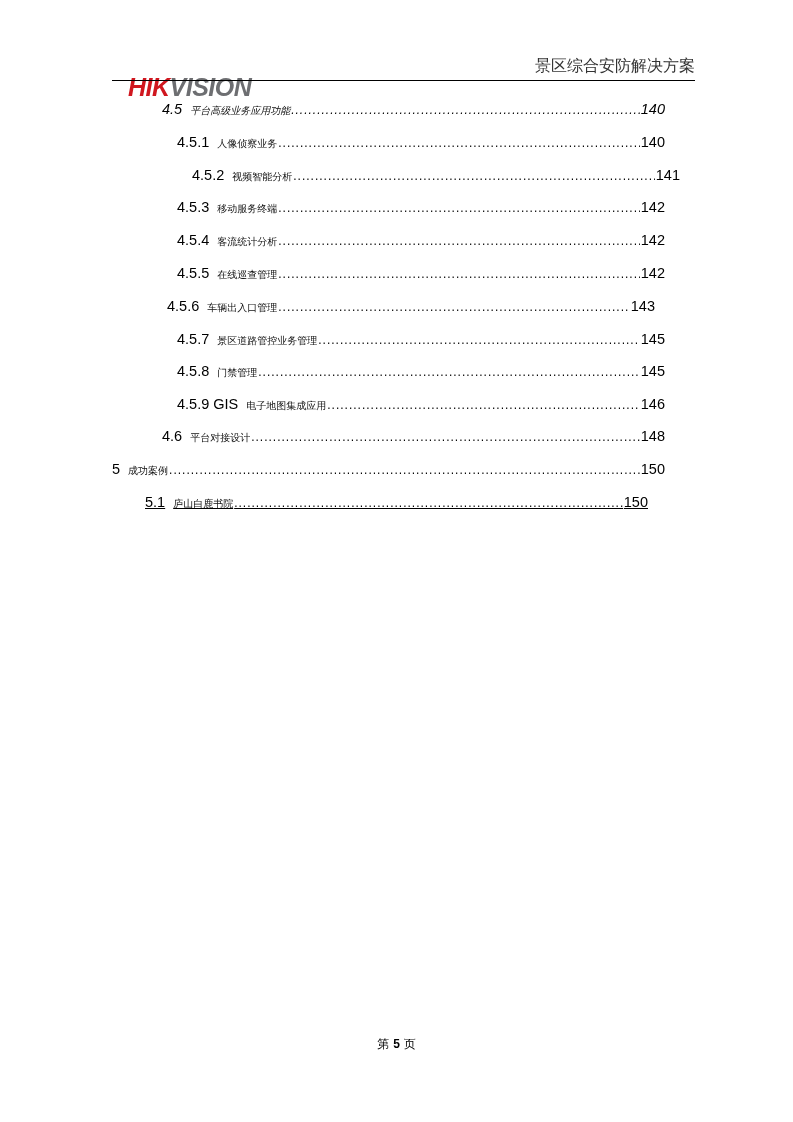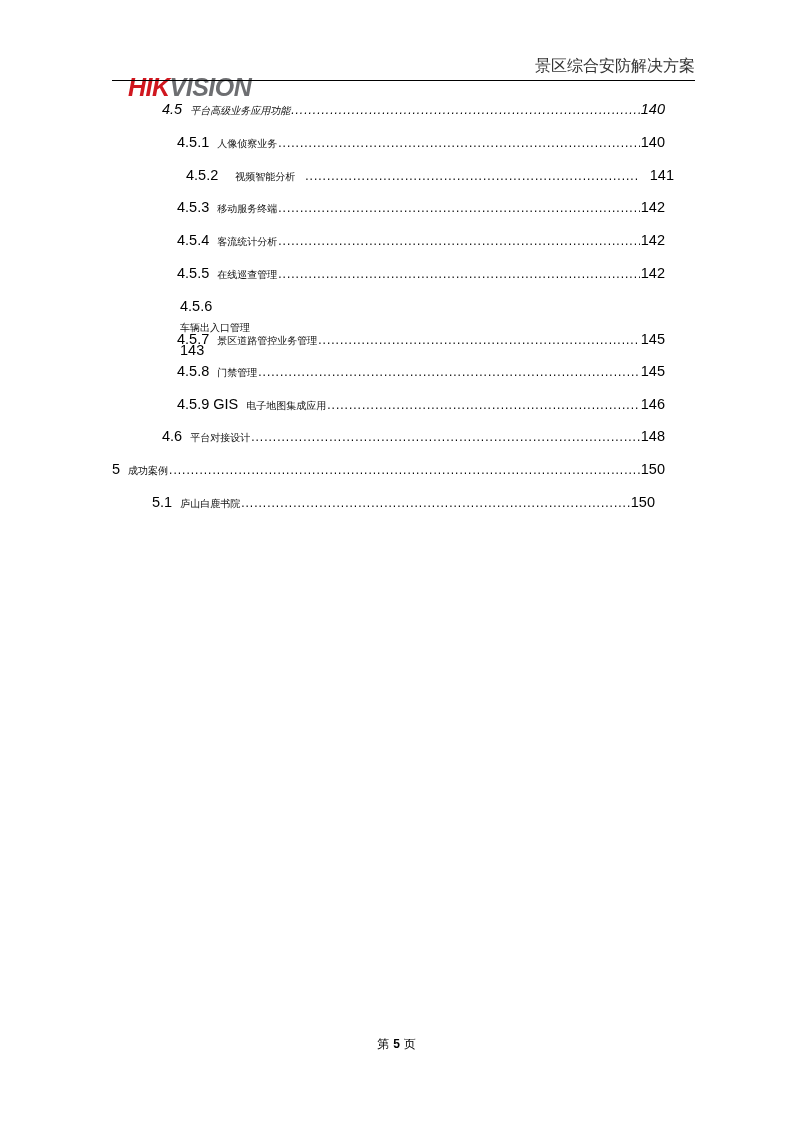--- a/index.html
+++ b/index.html
@@ -111,21 +111,21 @@
     <span class="toc-title">平台高级业务应用功能</span>
     <span class="toc-dots"></span>
     <span class="toc-page">140</span>
   </div>
   <div class="toc-row" style="left:177px; top:33px; width:488px;">
     <span class="toc-num">4.5.1</span>
     <span class="toc-title">人像侦察业务</span>
     <span class="toc-dots"></span>
     <span class="toc-page">140</span>
   </div>
-  <div class="toc-row" style="left:186px; top:66px; width:488px;gap:9px;">
+  <div class="toc-row" style="left:192px; top:66px; width:488px;">
     <span class="toc-num">4.5.2</span>
     <span class="toc-title">视频智能分析</span>
     <span class="toc-dots"></span>
     <span class="toc-page">141</span>
   </div>
   <div class="toc-row" style="left:177px; top:98px; width:488px;">
     <span class="toc-num">4.5.3</span>
     <span class="toc-title">移动服务终端</span>
     <span class="toc-dots"></span>
     <span class="toc-page">142</span>
@@ -135,21 +135,21 @@
     <span class="toc-title">客流统计分析</span>
     <span class="toc-dots"></span>
     <span class="toc-page">142</span>
   </div>
   <div class="toc-row" style="left:177px; top:164px; width:488px;">
     <span class="toc-num">4.5.5</span>
     <span class="toc-title">在线巡查管理</span>
     <span class="toc-dots"></span>
     <span class="toc-page">142</span>
   </div>
-  <div class="toc-row" style="left:179px; top:197px; width:488px;flex-direction:column;">
+  <div class="toc-row" style="left:167px; top:197px; width:488px;">
     <span class="toc-num">4.5.6</span>
     <span class="toc-title">车辆出入口管理</span>
     <span class="toc-dots"></span>
     <span class="toc-page">143</span>
   </div>
   <div class="toc-row" style="left:177px; top:230px; width:488px;">
     <span class="toc-num">4.5.7</span>
     <span class="toc-title">景区道路管控业务管理</span>
     <span class="toc-dots"></span>
     <span class="toc-page">145</span>
@@ -171,21 +171,21 @@
     <span class="toc-title">平台对接设计</span>
     <span class="toc-dots"></span>
     <span class="toc-page">148</span>
   </div>
   <div class="toc-row" style="left:112px; top:360px; width:553px;">
     <span class="toc-num">5</span>
     <span class="toc-title">成功案例</span>
     <span class="toc-dots"></span>
     <span class="toc-page">150</span>
   </div>
-  <div class="toc-row" style="left:152px; top:393px; width:503px;">
+  <div class="toc-row" style="left:145px; top:393px; width:503px;text-decoration:underline;">
     <span class="toc-num">5.1</span>
     <span class="toc-title">庐山白鹿书院</span>
     <span class="toc-dots"></span>
     <span class="toc-page">150</span>
   </div>
 </div>
 
 <div class="footer">
   <span>第</span>
   <b>5</b>

